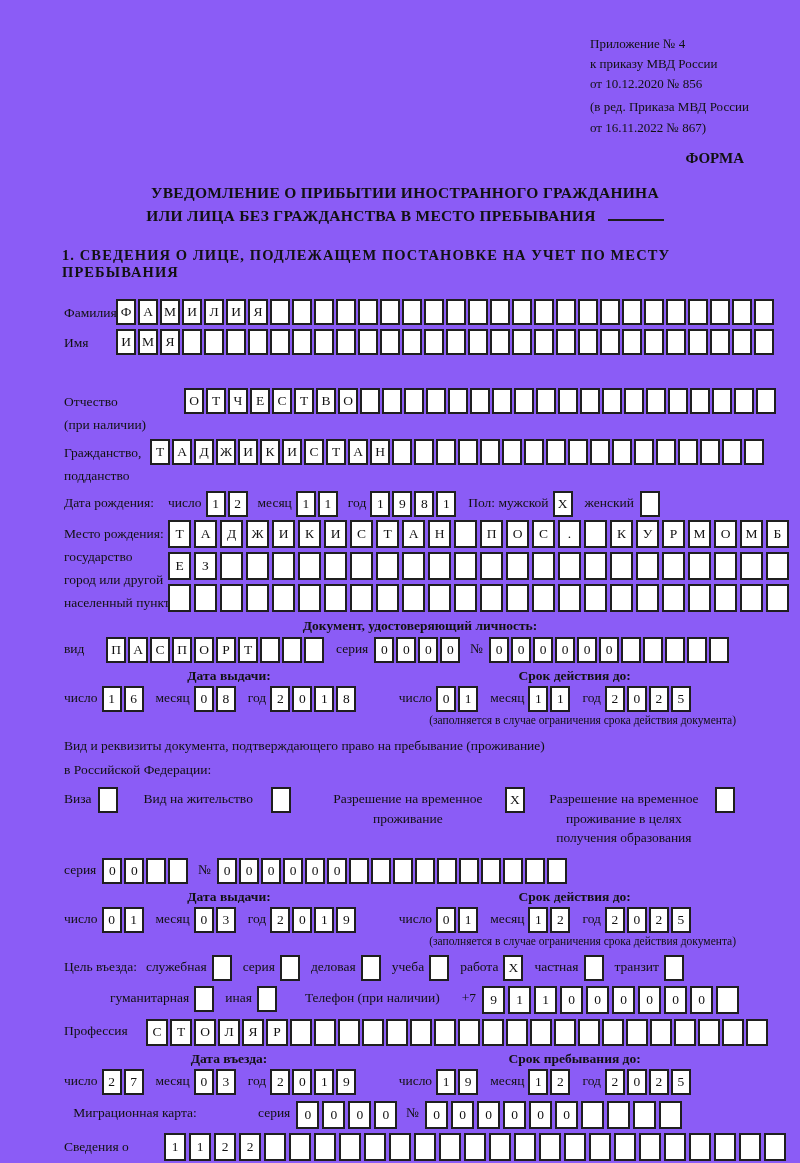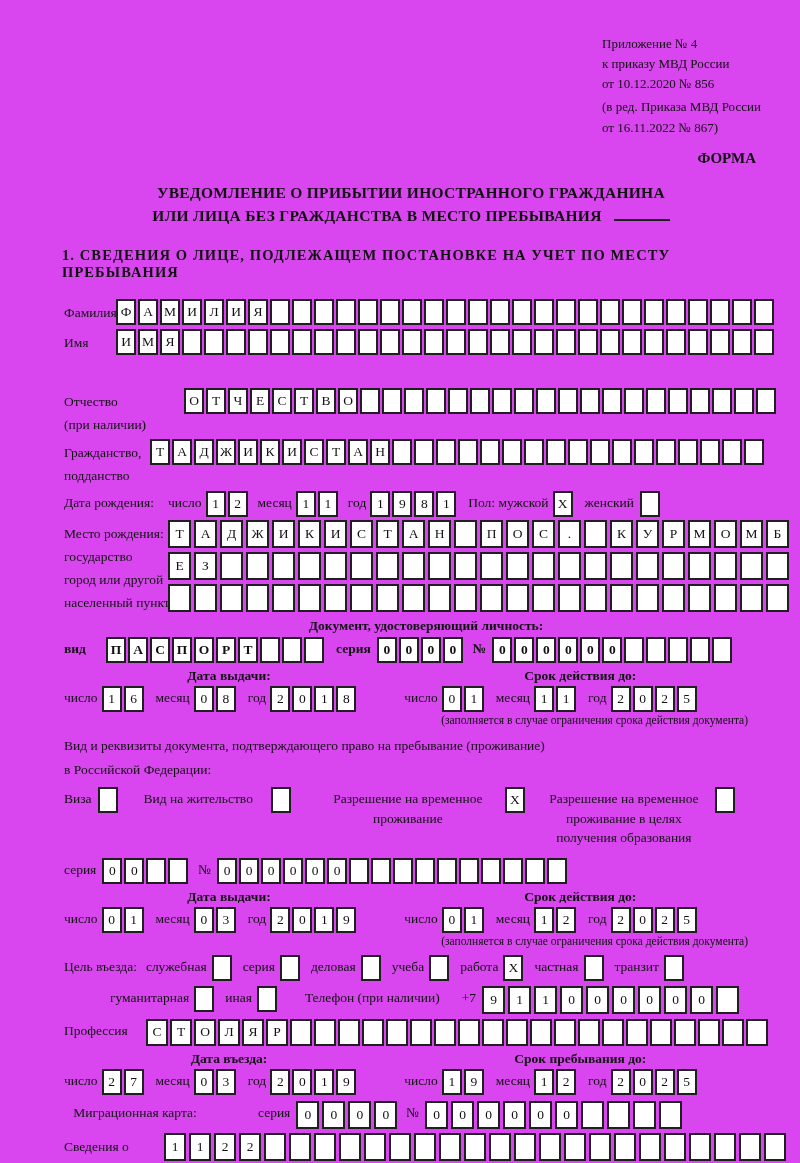--- a/index.html
+++ b/index.html
@@ -1,18 +1,18 @@
 <!DOCTYPE html>
 <html lang="ru"><head>
 <meta charset="utf-8">
 <style>
   html,body{margin:0;padding:0;background:#ffffff;}
   body{font-family:"Liberation Serif", serif; color:#111;}
   .page{position:relative;width:800px;height:1163px;box-sizing:border-box;
-        padding:34px 12px 0 64px;background:#d946ef;overflow:hidden;}
+        padding:34px 24px 0 64px;background:#8b5cf6;overflow:hidden;}
 
   
   .ref-block{margin-left:auto;width:186px;font-size:13px;line-height:1.55;}
   .ref-block .gap{margin-top:3px;}
   .forma{text-align:right;padding-right:32px;font-weight:bold;font-size:15px;margin-top:12px;}
 
   
   .title{text-align:center;font-weight:bold;font-size:15.5px;line-height:1.5;
          letter-spacing:.3px;margin-top:14px;margin-left:-30px;font-family:Liberation Serif, serif;}
   .blank-line{display:inline-block;width:56px;border-bottom:2.5px solid #1c1c1c;margin-left:12px;}
@@ -348,21 +348,21 @@
           <span class="cell"></span>
           <span class="cell"></span>
           <span class="cell"></span>
           <span class="cell"></span>
         </span>
     </div>
   </div>
 
   <div style="text-align:center;font-weight:bold;font-size:13.5px;margin:2px 0 3px 0;">Документ, удостоверяющий личность:</div>
 
-  <div class="frow" style="margin-bottom:5px;font-weight:bold;">
+  <div class="frow" style="margin-bottom:5px;">
     <span class="flabel mr8" style="width:34px;">вид</span>
     <span class="cells">
         <span class="cell">П</span>
         <span class="cell">А</span>
         <span class="cell">С</span>
         <span class="cell">П</span>
         <span class="cell">О</span>
         <span class="cell">Р</span>
         <span class="cell">Т</span>
         <span class="cell"></span>

